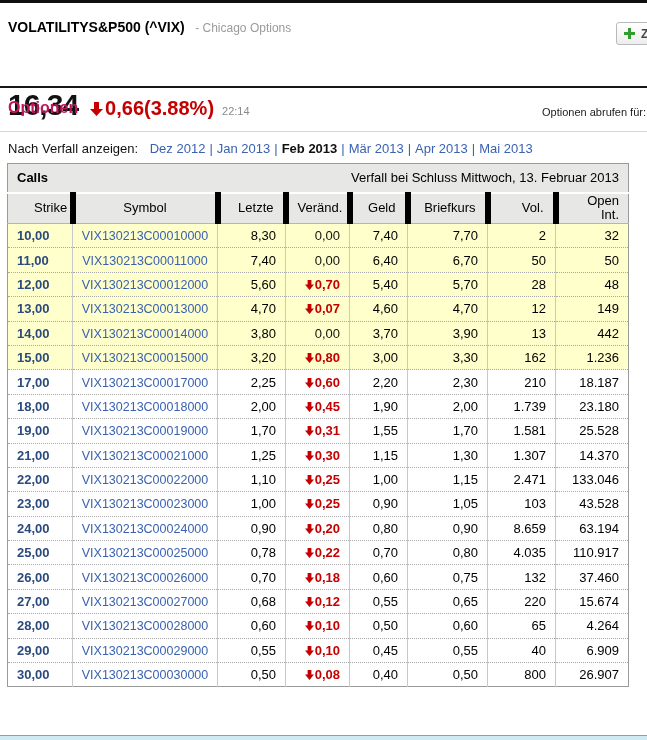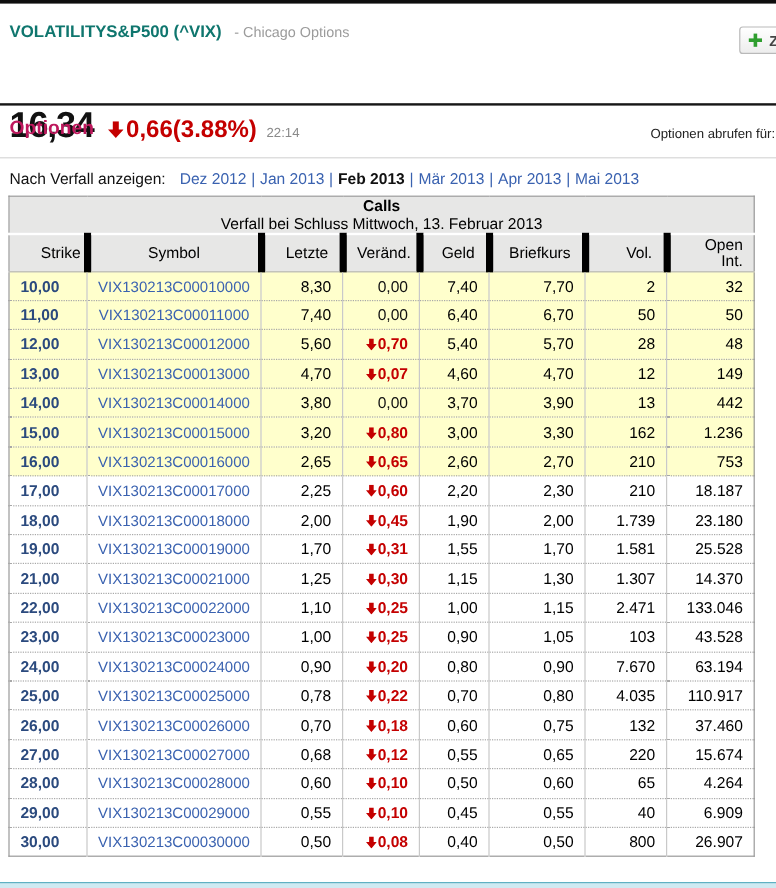--- a/index.html
+++ b/index.html
@@ -9,21 +9,21 @@
   *{box-sizing:border-box;}
   html,body{margin:0;padding:0;}
   body{
     width:647px;height:740px;position:relative;overflow:hidden;
     background:#fff;font-family:"Liberation Sans",sans-serif;color:#000;
   }
   .topbar{position:absolute;top:0;left:0;width:647px;height:3px;background:#0e0e0e;}
 
   
   .title-line{position:absolute;top:18px;left:8px;white-space:nowrap;}
-  .quote-title{font-size:14px;font-weight:bold;color:#0f766e;}
+  .quote-title{font-size:14px;font-weight:bold;color:#000000;}
   .quote-exchange{font-size:12px;color:#9b9b9b;margin-left:6px;}
   .price-line{position:absolute;top:44px;left:8px;display:flex;align-items:baseline;white-space:nowrap;}
   .quote-price{font-size:30px;font-weight:bold;letter-spacing:-1px;color:#111;margin-top:44px;}
   .quote-change{font-size:20px;font-weight:bold;color:var(--red);margin-left:12px;display:inline-flex;align-items:flex-end;}
   .quote-change .big-arrow{margin-right:2px;position:relative;top:1px;}
   .quote-time{font-size:11px;color:var(--gray-text);margin-left:8px;}
   .add-btn{
     position:absolute;top:22px;left:616px;height:23px;width:80px;
     border:1px solid #b9b9b9;border-radius:3px;background:linear-gradient(#ffffff,#ededed);
     font-size:12px;font-weight:bold;color:#444;display:flex;align-items:center;padding-left:7px;cursor:pointer;
@@ -44,21 +44,21 @@
   .expiry-nav .sel{color:#111;font-weight:bold;}
   .expiry-nav .sep{color:var(--link);padding:0 4px;}
 
   
   table.options{
     position:absolute;top:163px;left:7px;width:621px;
     border-collapse:collapse;table-layout:fixed;font-size:13px;
     border:1px solid var(--border);
   }
   tr.caption-row td{background:var(--headbg);height:29px;padding:0;border-bottom:2px solid #fff;}
-  .caption-flex{display:flex;justify-content:space-between;align-items:center;padding:0 9px;flex-direction:column;}
+  .caption-flex{display:flex;justify-content:space-between;align-items:center;padding:0 9px;}
   .caption-left{font-weight:bold;font-size:13px;}
   .caption-right{font-size:13px;}
   tr.header-row th{
     background:var(--headbg);height:31px;font-weight:normal;font-size:13px;line-height:14px;
     border-left:6px solid #000000;border-bottom:1px solid #b5b5b5;padding:0 9px;vertical-align:middle;
   }
   tr.header-row th:first-child{border-left:none;text-align:left;padding-left:26px;}
   tr.header-row th.h-center{text-align:center;}
   tr.header-row th.h-right{text-align:right;}
   tbody td{
@@ -218,34 +218,20 @@
     <td class="c-num c-change neg">
       <span class="arrow-icon"><svg width="9" height="10" viewBox="0 0 9 10">
               <path d="M2.6 0h3.8v4.6H9L4.5 10 0 4.6h2.6z" fill="#c40000"></path>
             </svg></span><span>0,80</span>
     </td>
     <td class="c-num">3,00</td>
     <td class="c-num">3,30</td>
     <td class="c-num">162</td>
     <td class="c-num">1.236</td>
   </tr>
-      <tr class="itm">
-    <td class="c-strike">16,00</td>
-    <td class="c-symbol"><a>VIX130213C00016000</a></td>
-    <td class="c-num">2,65</td>
-    <td class="c-num c-change neg">
-      <span class="arrow-icon"><svg width="9" height="10" viewBox="0 0 9 10">
-              <path d="M2.6 0h3.8v4.6H9L4.5 10 0 4.6h2.6z" fill="#c40000"></path>
-            </svg></span><span>0,65</span>
-    </td>
-    <td class="c-num">2,60</td>
-    <td class="c-num">2,70</td>
-    <td class="c-num">210</td>
-    <td class="c-num">753</td>
-  </tr>
       <tr>
     <td class="c-strike">17,00</td>
     <td class="c-symbol"><a>VIX130213C00017000</a></td>
     <td class="c-num">2,25</td>
     <td class="c-num c-change neg">
       <span class="arrow-icon"><svg width="9" height="10" viewBox="0 0 9 10">
               <path d="M2.6 0h3.8v4.6H9L4.5 10 0 4.6h2.6z" fill="#c40000"></path>
             </svg></span><span>0,60</span>
     </td>
     <td class="c-num">2,20</td>
@@ -327,21 +313,21 @@
     <td class="c-strike">24,00</td>
     <td class="c-symbol"><a>VIX130213C00024000</a></td>
     <td class="c-num">0,90</td>
     <td class="c-num c-change neg">
       <span class="arrow-icon"><svg width="9" height="10" viewBox="0 0 9 10">
               <path d="M2.6 0h3.8v4.6H9L4.5 10 0 4.6h2.6z" fill="#c40000"></path>
             </svg></span><span>0,20</span>
     </td>
     <td class="c-num">0,80</td>
     <td class="c-num">0,90</td>
-    <td class="c-num">7.670</td>
+    <td class="c-num">8.659</td>
     <td class="c-num">63.194</td>
   </tr>
       <tr>
     <td class="c-strike">25,00</td>
     <td class="c-symbol"><a>VIX130213C00025000</a></td>
     <td class="c-num">0,78</td>
     <td class="c-num c-change neg">
       <span class="arrow-icon"><svg width="9" height="10" viewBox="0 0 9 10">
               <path d="M2.6 0h3.8v4.6H9L4.5 10 0 4.6h2.6z" fill="#c40000"></path>
             </svg></span><span>0,22</span>

